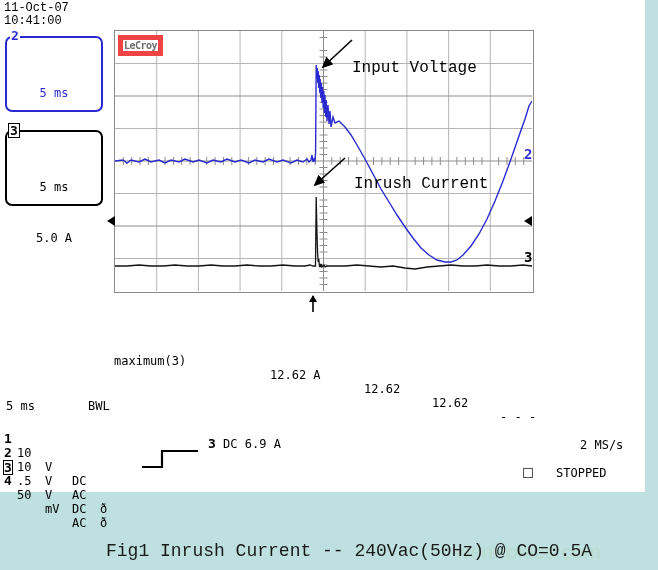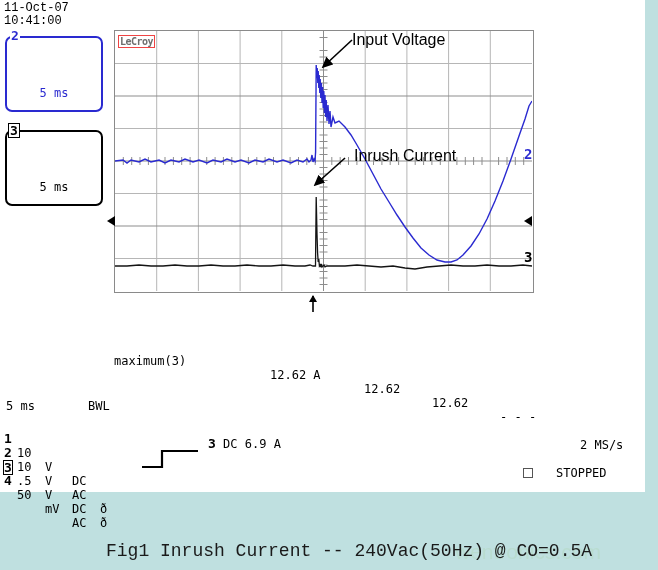--- a/index.html
+++ b/index.html
@@ -27,24 +27,24 @@
   #ch3-box .lines{color:#000;}
   .chtag{position:absolute;font-size:13px;font-weight:bold;line-height:13px;background:#fff;padding:0 1px;}
   #ch2-tag{left:3px;top:-9px;color:#2a2ad0;}
   #ch3-tag{left:1px;top:-9px;color:#000;border:1.5px solid #000;}
 
   
   #graticule{position:absolute;left:114px;top:30px;width:420px;height:263px;
     border:1.5px solid #8a8a8a;box-sizing:border-box;background:#fff;overflow:visible;}
   #grid-svg{position:absolute;left:0;top:0;}
   #lecroy-logo{position:absolute;left:3px;top:4px;font-size:10px;font-weight:bold;color:#6e6e6e;
-     border:1px solid #ef4444;padding:0 1px;line-height:11px;background:#fff;letter-spacing:-0.5px;}
-
-  
-  .anno{position:absolute;font-family:Liberation Sans, sans-serif;font-size:16px;color:#000;white-space:nowrap;}
+     border:5px solid #ef4444;padding:0 1px;line-height:11px;background:#fff;letter-spacing:-0.5px;}
+
+  
+  .anno{position:absolute;font-family:Liberation Mono, monospace;font-size:16px;color:#000;white-space:nowrap;margin-top:28px;}
   #anno-input-voltage{left:352px;top:31px;}
   #anno-inrush-current{left:354px;top:147px;}
   #arrow-svg{position:absolute;left:0;top:0;pointer-events:none;}
 
   
   .edge-mark{position:absolute;font-size:14px;font-weight:bold;line-height:14px;}
   #mark-2{left:524px;top:147px;color:#2a2ad0;}
   #mark-3{left:524px;top:250px;color:#000;}
   #mark-tri{position:absolute;left:524px;top:216px;width:0;height:0;
     border-top:5px solid transparent;border-bottom:5px solid transparent;border-right:8px solid #000;}
@@ -101,20 +101,21 @@
   <div class="lines">
     <div>5 ms</div>
     <div>100 V</div>
   </div>
 </div>
 
 <div class="chbox" id="ch3-box">
   <span class="chtag" id="ch3-tag">3</span>
   <div class="lines">
     <div>5 ms</div>
+    <div>5.0 A</div>
   </div>
 </div>
 
 <div id="graticule">
   <svg id="grid-svg" width="417" height="260" viewBox="0 0 417 260">
     <g stroke="#b6b6b6" stroke-width="1">
       <line x1="41.7" y1="0" x2="41.7" y2="260"></line>
       <line x1="83.4" y1="0" x2="83.4" y2="260"></line>
       <line x1="125.1" y1="0" x2="125.1" y2="260"></line>
       <line x1="166.8" y1="0" x2="166.8" y2="260"></line>

